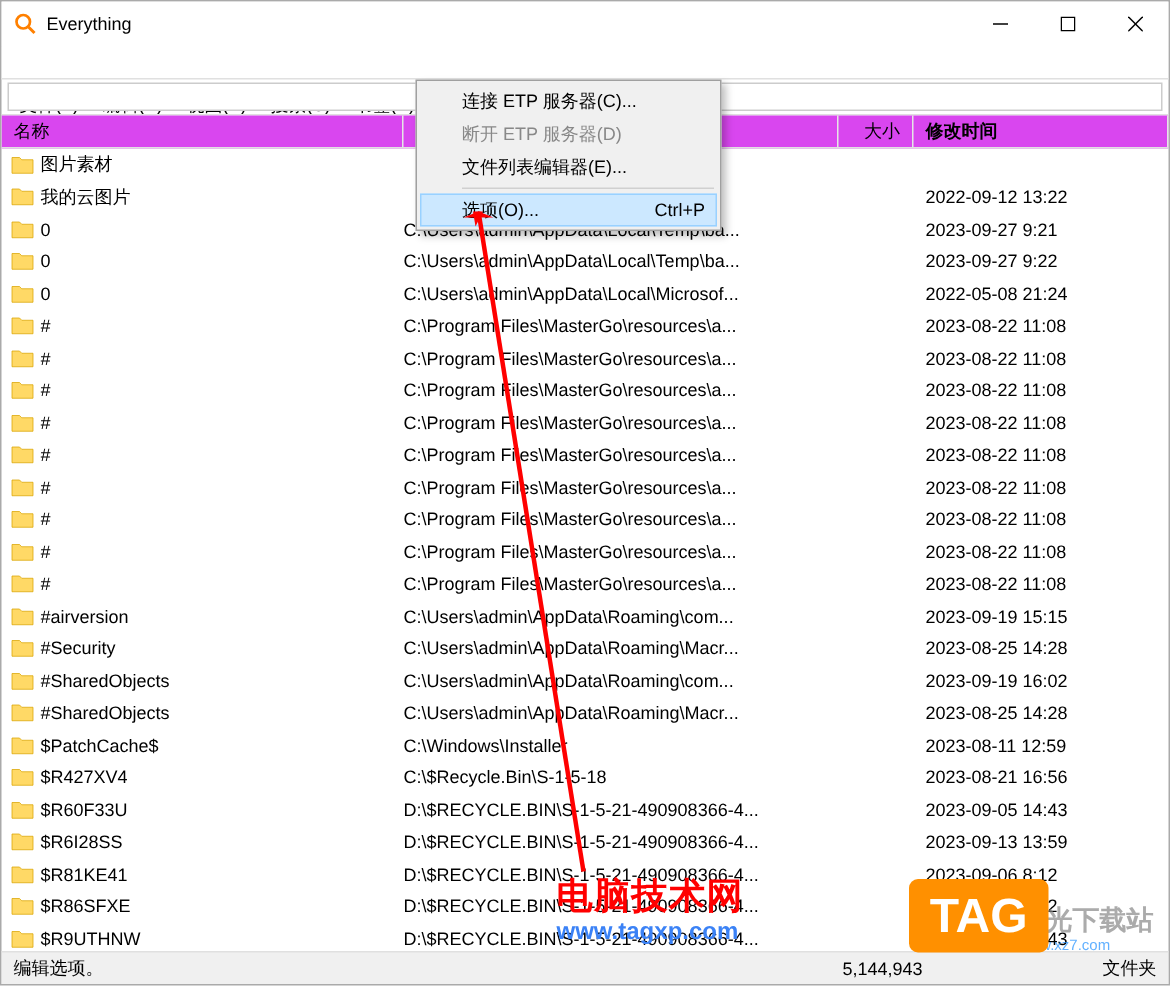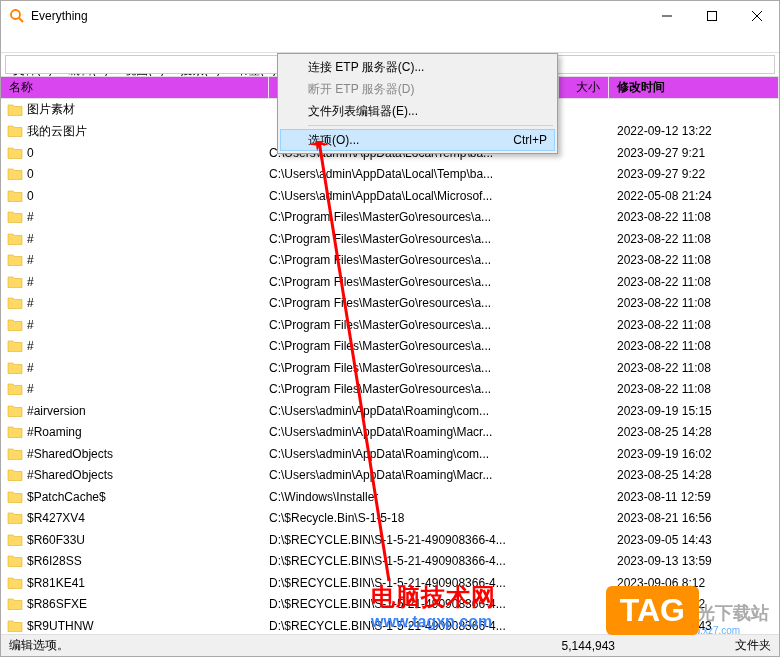--- a/index.html
+++ b/index.html
@@ -25,21 +25,21 @@
     .header-col.modified { flex: 1; font-weight: bold; }
     
     .filelist { flex: 1; overflow: hidden; }
     .file-row { height: 21.5px; display: flex; align-items: center; }
     .file-ico { width: 16px; height: 16px; margin: 0 4px 0 6px; flex-shrink: 0; }
     .file-name { width: 242px; white-space: nowrap; overflow: hidden; text-overflow: ellipsis; }
     .file-path { width: 290px; white-space: nowrap; overflow: hidden; text-overflow: ellipsis; padding-right: 8px; }
     .file-size { width: 50px; text-align: right; padding-right: 8px; }
     .file-mod { flex: 1; padding-left: 8px; white-space: nowrap; }
     
-    .dropdown { position: absolute; top: 52px; left: 276px; width: 281px; background: #f0f0f0; border: 1px solid #a0a0a0; box-shadow: 3px 3px 5px rgba(0,0,0,0.25); z-index: 10; padding: 2px; }
+    .dropdown { position: absolute; top: 52px; left: 276px; width: 204px; background: #f0f0f0; border: 1px solid #a0a0a0; box-shadow: 3px 3px 5px rgba(0,0,0,0.25); z-index: 10; padding: 2px; }
     .dropdown-item { height: 22px; display: flex; align-items: center; padding-left: 28px; padding-right: 8px; cursor: default; position: relative; }
     .dropdown-item.disabled { color: #888; }
     .dropdown-item.hover { background: #cce8ff; border: 1px solid #99d1ff; padding-left: 27px; padding-right: 7px; }
     .dropdown-sep { height: 1px; background: #d0d0d0; margin: 3px 2px 3px 28px; }
     .dropdown-shortcut { margin-left: auto; }
     
     .statusbar { height: 22px; border-top: 1px solid #e0e0e0; display: flex; align-items: center; padding: 0 8px; background: #f0f0f0; }
     .status-left { flex: 1; }
     .status-mid { padding-right: 120px; }
     
@@ -234,21 +234,21 @@
         </svg></span>
       <span class="file-name">#airversion</span>
       <span class="file-path">C:\Users\admin\AppData\Roaming\com...</span>
       <span class="file-size"></span>
       <span class="file-mod">2023-09-19 15:15</span>
     </div>
     <div class="file-row">
       <span class="file-ico"><svg viewBox="0 0 16 16">
           <path d="M1 3 h5 l1.5 1.5 H15 v9 H1 z" fill="#ffd966" stroke="#d9a400" stroke-width="0.5"></path>
         </svg></span>
-      <span class="file-name">#Roaming</span>
+      <span class="file-name">#Security</span>
       <span class="file-path">C:\Users\admin\AppData\Roaming\Macr...</span>
       <span class="file-size"></span>
       <span class="file-mod">2023-08-25 14:28</span>
     </div>
     <div class="file-row">
       <span class="file-ico"><svg viewBox="0 0 16 16">
           <path d="M1 3 h5 l1.5 1.5 H15 v9 H1 z" fill="#ffd966" stroke="#d9a400" stroke-width="0.5"></path>
         </svg></span>
       <span class="file-name">#SharedObjects</span>
       <span class="file-path">C:\Users\admin\AppData\Roaming\com...</span>

